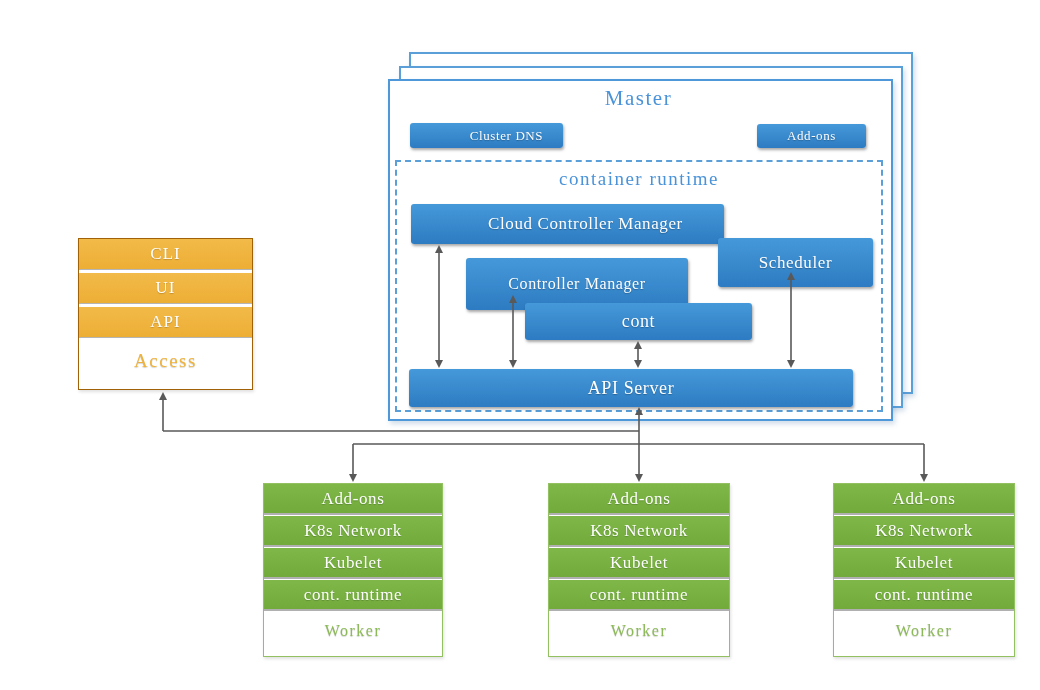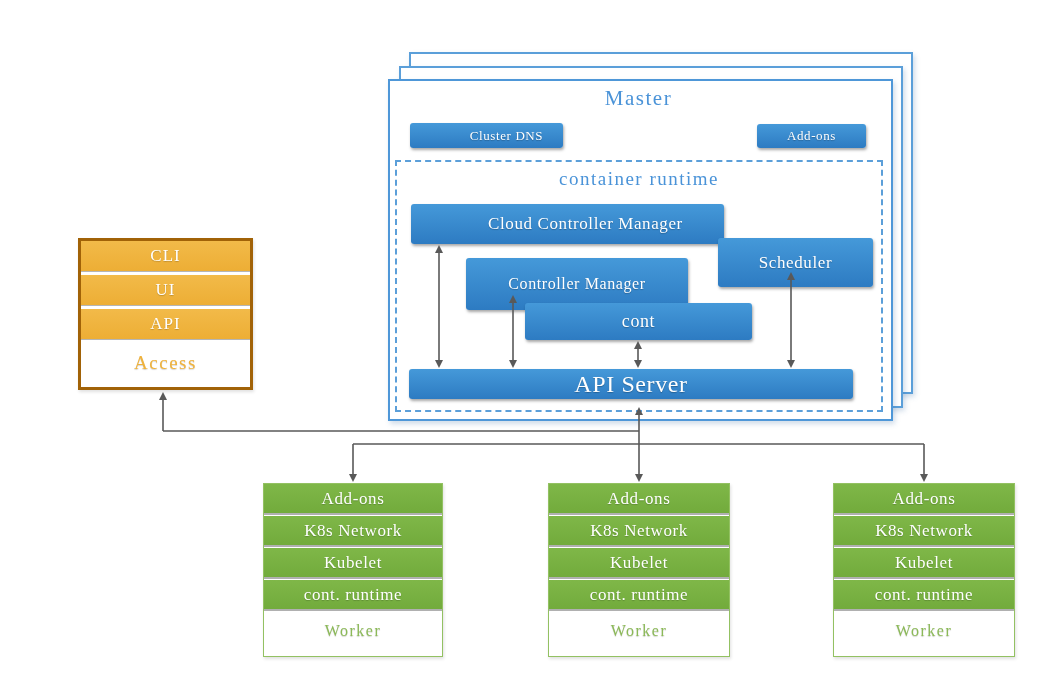--- a/index.html
+++ b/index.html
@@ -31,21 +31,21 @@
   
   .bluebox{
     position:absolute;display:flex;align-items:center;justify-content:center;
     background:linear-gradient(#4599d9,#2d7bc2);color:#ffffff;border-radius:3px;
     box-shadow:1px 2px 3px rgba(0,0,0,0.35);letter-spacing:0.6px;
     text-shadow:0 1px 1px rgba(0,0,0,0.25);
   }
   
   .access-panel{
     position:absolute;left:78px;top:238px;width:175px;height:152px;
-    border:3px solid #a16207;background:#ffffff;box-sizing:border-box;
+    border:1px solid #a16207;background:#ffffff;box-sizing:border-box;
     box-shadow:1px 2px 3px rgba(0,0,0,0.12);
   }
   .access-row{
     height:30px;margin:0 0 4px 0;background:linear-gradient(#f2ba49,#edae35);
     color:#ffffff;display:flex;align-items:center;justify-content:center;
     font-size:17px;letter-spacing:1px;box-shadow:0 1px 0 #b5b5b5;
     text-shadow:0 1px 1px rgba(0,0,0,0.2);
   }
   .access-label{
     height:40px;display:flex;align-items:center;justify-content:center;
@@ -85,21 +85,21 @@
   <div class="bluebox" style="left:410px;top:123px;width:113px;height:25px;font-size:13px;padding-left:40px;">Cluster DNS</div>
   <div class="bluebox" style="left:757px;top:124px;width:109px;height:24px;font-size:13px;">Add-ons</div>
 
   <div class="runtime-box"></div>
   <div class="runtime-title">container runtime</div>
 
   <div class="bluebox" style="left:411px;top:204px;width:277px;height:40px;font-size:17px;padding-left:36px;">Cloud Controller Manager</div>
   <div class="bluebox" style="left:466px;top:258px;width:222px;height:52px;font-size:16px;">Controller Manager</div>
   <div class="bluebox" style="left:525px;top:303px;width:227px;height:37px;font-size:18px;">cont</div>
   <div class="bluebox" style="left:718px;top:238px;width:155px;height:49px;font-size:17px;">Scheduler</div>
-  <div class="bluebox" style="left:409px;top:369px;width:444px;height:30px;font-size:24px;">API Server</div>
+  <div class="bluebox" style="left:409px;top:369px;width:444px;height:38px;font-size:18px;">API Server</div>
 
   <div class="access-panel">
     <div class="access-row">CLI</div>
     <div class="access-row">UI</div>
     <div class="access-row">API</div>
     <div class="access-label">Access</div>
   </div>
 
   <div class="worker-card" style="left:263px;width:180px;">
     <div class="worker-row">Add-ons</div>

